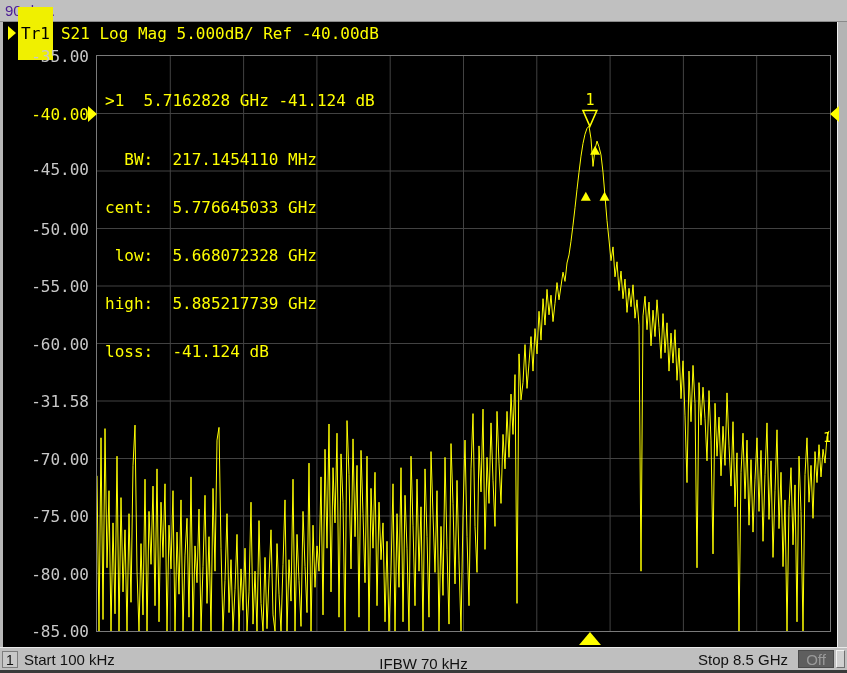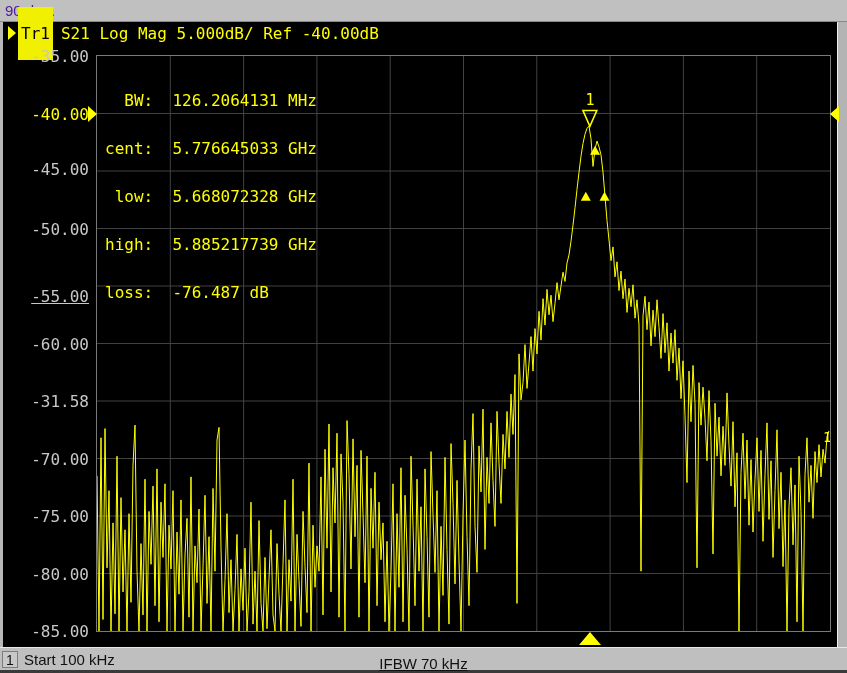--- a/index.html
+++ b/index.html
@@ -38,21 +38,21 @@
   .marker-info .mline.first{margin-bottom:11px;}
   
   .status-bar{position:absolute;left:0;top:647px;width:847px;height:23px;background:#bfbfbf;
               border-top:1px solid #e8e8e8;box-sizing:border-box;
               font-family:"Liberation Sans",sans-serif;font-size:15px;color:#111;}
   .sb-left{position:absolute;left:0;top:0;height:100%;display:flex;align-items:center;}
   .chan-box{width:16px;height:17px;margin-left:2px;margin-right:6px;background:#c8c8c8;
             border:1px solid #7d7d7d;text-align:center;line-height:16px;font-size:14px;
             box-sizing:border-box;}
   .sb-center{position:absolute;left:50%;top:4px;transform:translateX(-50%);height:100%;
-             display:flex;align-items:center;text-decoration:underline;}
+             display:flex;align-items:center;}
   .sb-right{position:absolute;right:2px;top:0;height:100%;display:flex;align-items:center;}
   .off-btn{width:36px;height:18px;background:#5e5e5e;color:#9a9a9a;text-align:center;
            line-height:18px;font-size:15px;margin-left:10px;border:1px solid #4a4a4a;
            box-sizing:border-box;}
   .corner-btn{width:9px;height:18px;background:#d0d0d0;margin-left:2px;
               border-top:1px solid #f2f2f2;border-left:1px solid #f2f2f2;
               border-right:1px solid #707070;border-bottom:1px solid #707070;
               box-sizing:border-box;}
 </style>
 </head>
@@ -100,45 +100,51 @@
       <path d="M492.9,70.4 L485.9,54.4 L499.9,54.4 Z" fill="none" stroke="#ffff00" stroke-width="1.5"></path>
       <text x="492.9" y="49.4" fill="#ffff00" text-anchor="middle" font-family="&quot;DejaVu Sans Mono&quot;, monospace" font-size="15">1</text>
       <text x="726" y="385.9" fill="#ffff00" font-family="&quot;DejaVu Sans Mono&quot;, monospace" font-size="14">1</text>
     </svg>
 
   <div id="ylabels">
       <div class="ylabel" style="top: 48px;">-35.00</div>
       <div class="ylabel ref" style="top: 105.5px;">-40.00</div>
       <div class="ylabel" style="top: 161px;">-45.00</div>
       <div class="ylabel" style="top: 220.5px;">-50.00</div>
-      <div class="ylabel" style="top: 288px; text-decoration: underline;">-55.00</div>
+      <div class="ylabel" style="top: 278px;">-55.00</div>
       <div class="ylabel" style="top: 335.5px;">-60.00</div>
       <div class="ylabel" style="top: 393px;">-31.58</div>
       <div class="ylabel" style="top: 450.5px;">-70.00</div>
       <div class="ylabel" style="top: 508px; margin-left: 15px;">-75.00</div>
       <div class="ylabel" style="top: 565.5px;">-80.00</div>
       <div class="ylabel" style="top: 623px;">-85.00</div>
     </div>
 
   <div class="reftri-left" id="ref-left" style="left: 88px; top: 105.5px;"></div>
   <div class="reftri-right" id="ref-right" style="left: 830px; top: 105.5px;"></div>
 
   <div class="stim-tri" id="stim-tri" style="left: 579px; top: 632px;"></div>
 
   <div class="marker-info">
-    <span class="mline">  BW:  126.2064131 MHz</span>
+    <span class="mline first">&gt;1  5.7162828 GHz -41.124 dB</span>
+    <span class="mline">  BW:  217.1454110 MHz</span>
     <span class="mline">cent:  5.776645033 GHz</span>
     <span class="mline"> low:  5.668072328 GHz</span>
     <span class="mline">high:  5.885217739 GHz</span>
-    <span class="mline">loss:  -76.487 dB</span>
+    <span class="mline">loss:  -41.124 dB</span>
   </div>
 
   <div class="status-bar">
     <div class="sb-left">
       <div class="chan-box">1</div>
       <span>Start 100 kHz</span>
     </div>
     <div class="sb-center">
       <span>IFBW 70 kHz</span>
     </div>
+    <div class="sb-right">
+      <span>Stop 8.5 GHz</span>
+      <div class="off-btn">Off</div>
+      <div class="corner-btn"></div>
+    </div>
   </div>
 
 </div>
 
 </body></html>

